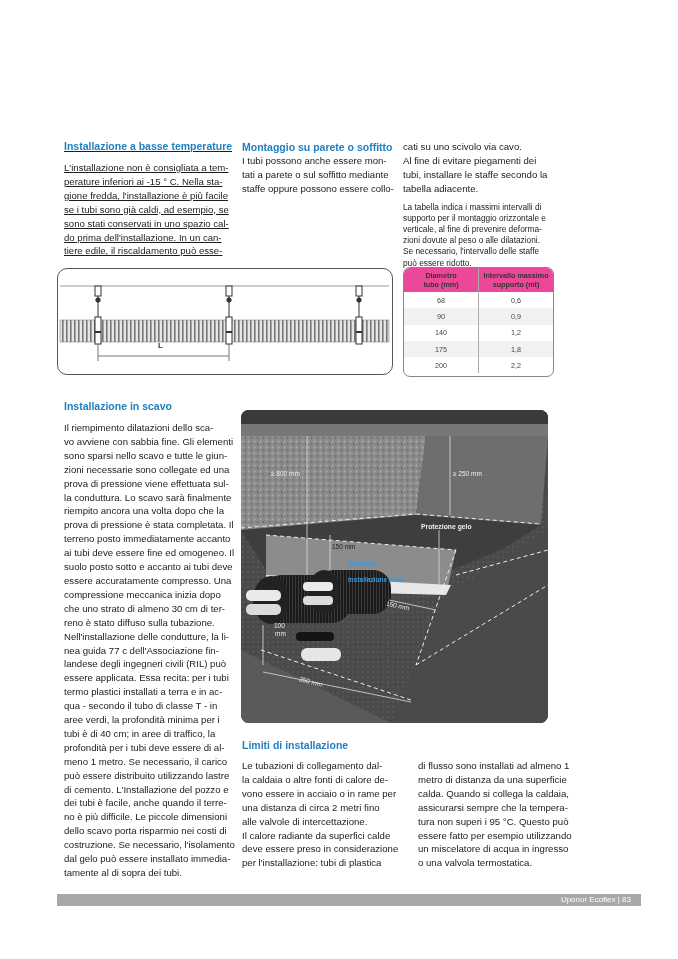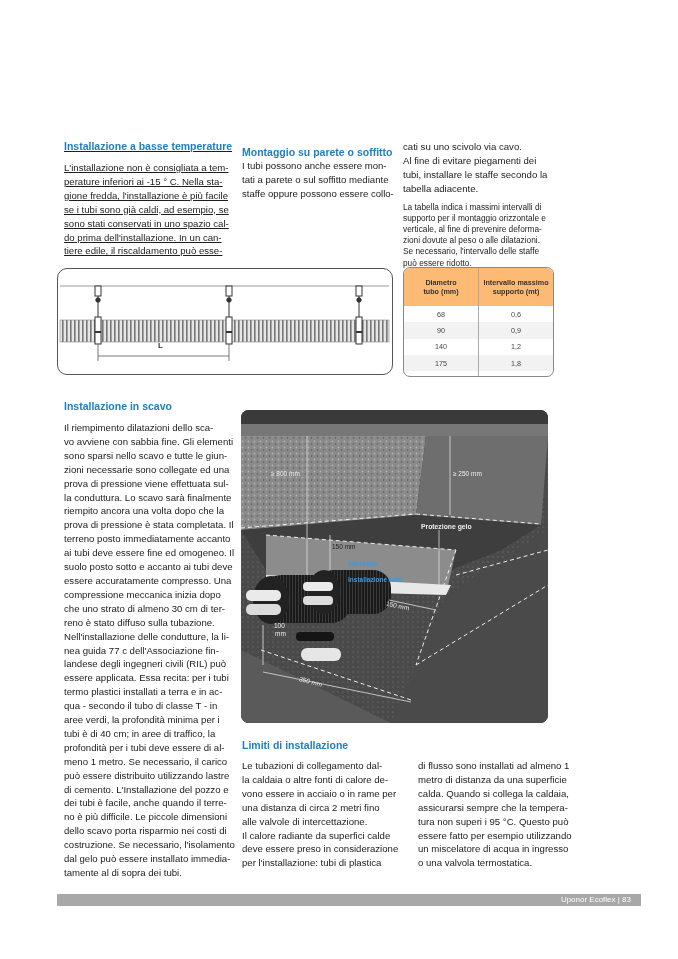--- a/index.html
+++ b/index.html
@@ -11,21 +11,21 @@
   .h { color: #1f7fc0; font-weight: bold; font-size: 10.5px; line-height: 14px; margin: 0; }
   .p { font-size: 9.6px; line-height: 13.9px; margin: 0; color: #222; }
   .ps { font-size: 8.3px; line-height: 11.2px; margin: 0; color: #222; }
   .line { display: block; white-space: nowrap; }
 
   
   .diagram { left: 57px; top: 268px; width: 336px; height: 107px; border: 1.5px solid #555; border-radius: 10px; box-sizing: border-box; background: #fff; }
   
   .tbl-wrap { left: 403px; top: 267px; width: 151px; height: 110px; border: 1.5px solid #888; border-radius: 7px; overflow: hidden; box-sizing: border-box; }
   table { border-collapse: collapse; width: 100%; font-size: 7.2px; }
-  th { background: #fdba74; font-weight: bold; color: #333; padding: 7px 2px; height: 24px; text-align: center; line-height: 9px; }
+  th { background: #ec4899; font-weight: bold; color: #333; padding: 0 2px; height: 24px; text-align: center; line-height: 9px; }
   td { text-align: center; color: #444; height: 16.3px; padding: 0; }
   tr.alt td { background: #f2f2f2; }
   td.c1, th.c1 { border-right: 1px solid #aaa; width: 50%; }
 
   
   .photo { left: 241px; top: 410px; width: 307px; height: 313px; border-radius: 8px; overflow: hidden; background: #666; }
   .lbl { position: absolute; font-size: 6.5px; color: #eee; white-space: nowrap; }
   .lbl-b { position: absolute; font-size: 6.5px; color: #3a9ae0; font-weight: bold; white-space: nowrap; }
 
   .footer-bar { left: 57px; top: 894px; width: 584px; height: 12px; background: #a8a8a8; }
@@ -41,21 +41,21 @@
     <span class="line p">perature inferiori ai -15 ° C. Nella sta-</span>
     <span class="line p">gione fredda, l'installazione è più facile</span>
     <span class="line p">se i tubi sono già caldi, ad esempio, se</span>
     <span class="line p">sono stati conservati in uno spazio cal-</span>
     <span class="line p">do prima dell'installazione. In un can-</span>
     <span class="line p">tiere edile, il riscaldamento può esse-</span>
   </div>
 </div>
 
 <div class="abs" style="left:242px; top:140px; width:155px;">
-  <p class="h" style="margin-top:5px;">Montaggio su parete o soffitto</p>
+  <p class="h" style="">Montaggio su parete o soffitto</p>
   <div>
     <span class="line p">I tubi possono anche essere mon-</span>
     <span class="line p">tati a parete o sul soffitto mediante</span>
     <span class="line p">staffe oppure possono essere collo-</span>
   </div>
 </div>
 
 <div class="abs" style="left:403px; top:140px; width:170px;">
   <div>
     <span class="line p">cati su uno scivolo via cavo.</span>

